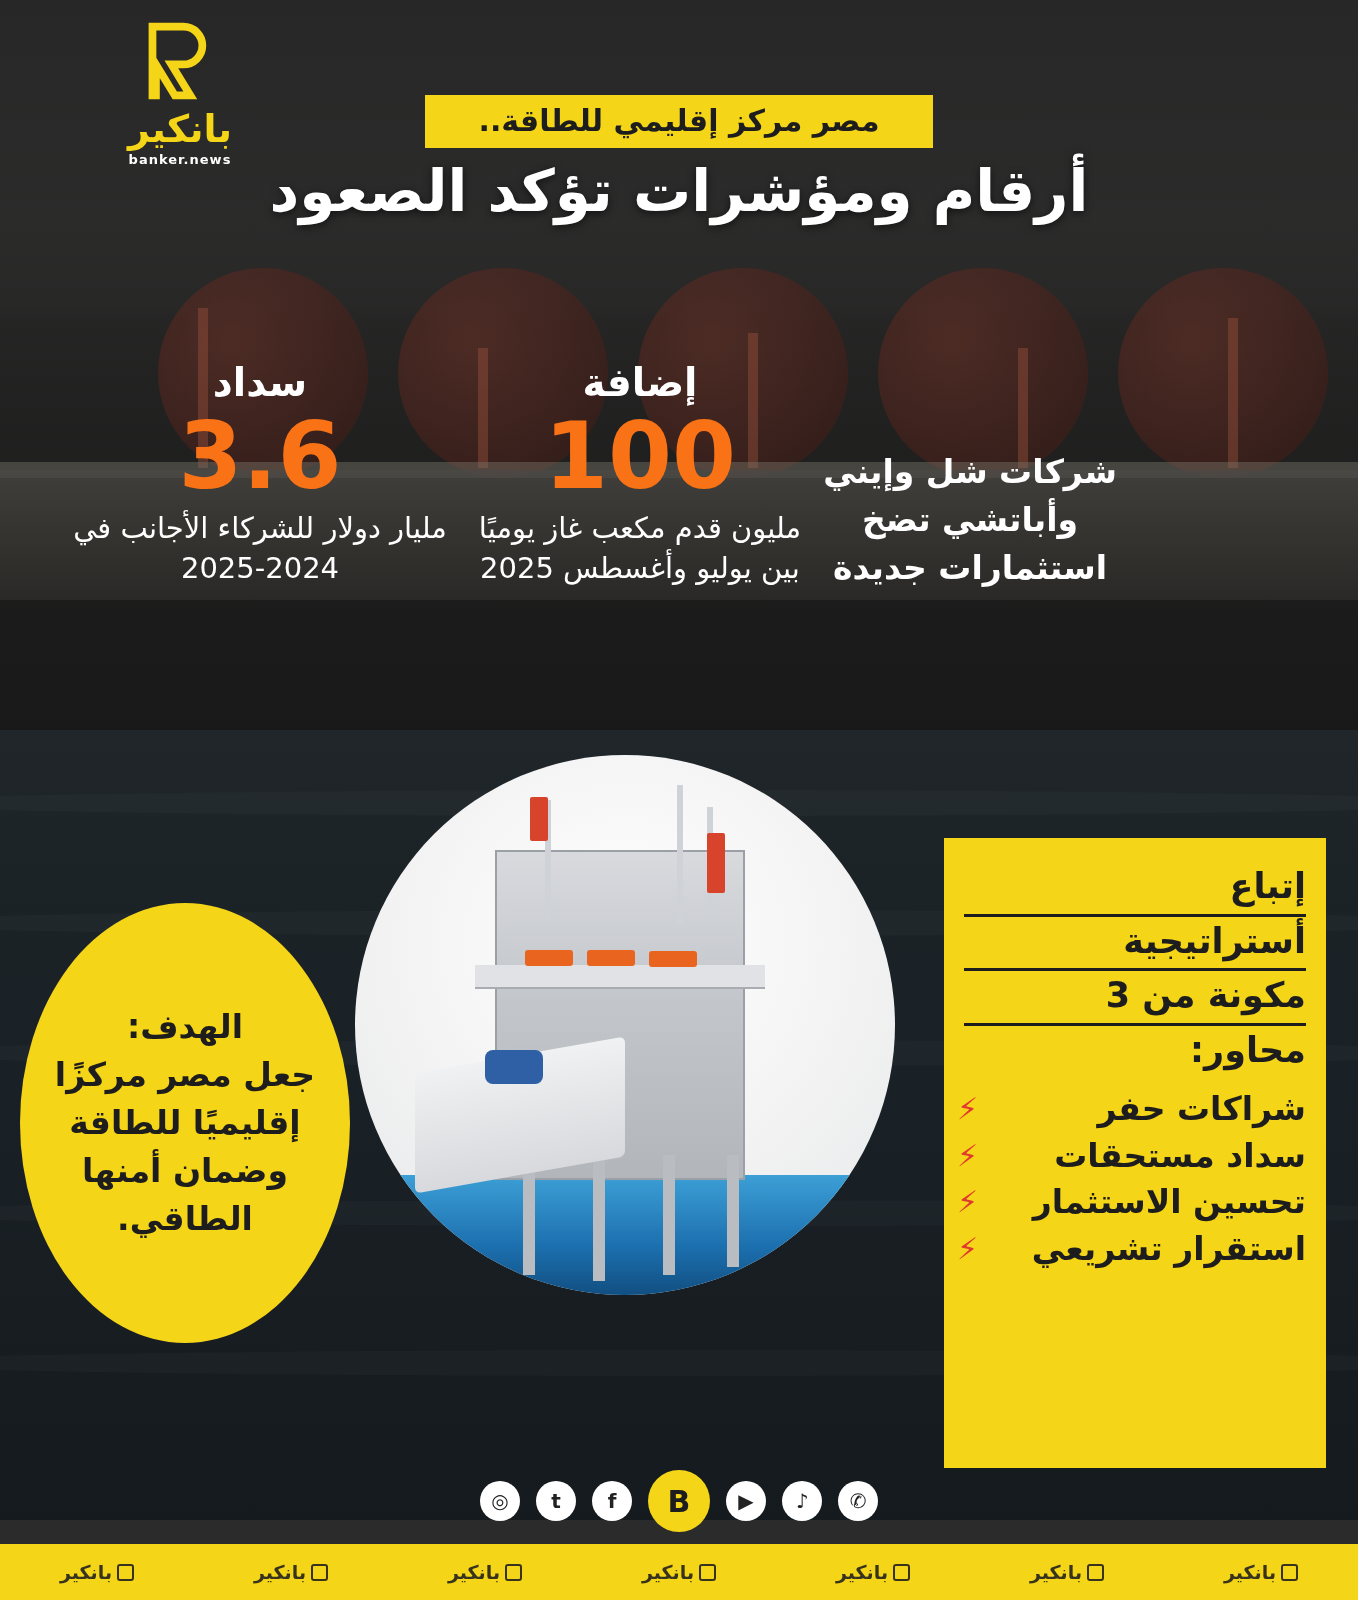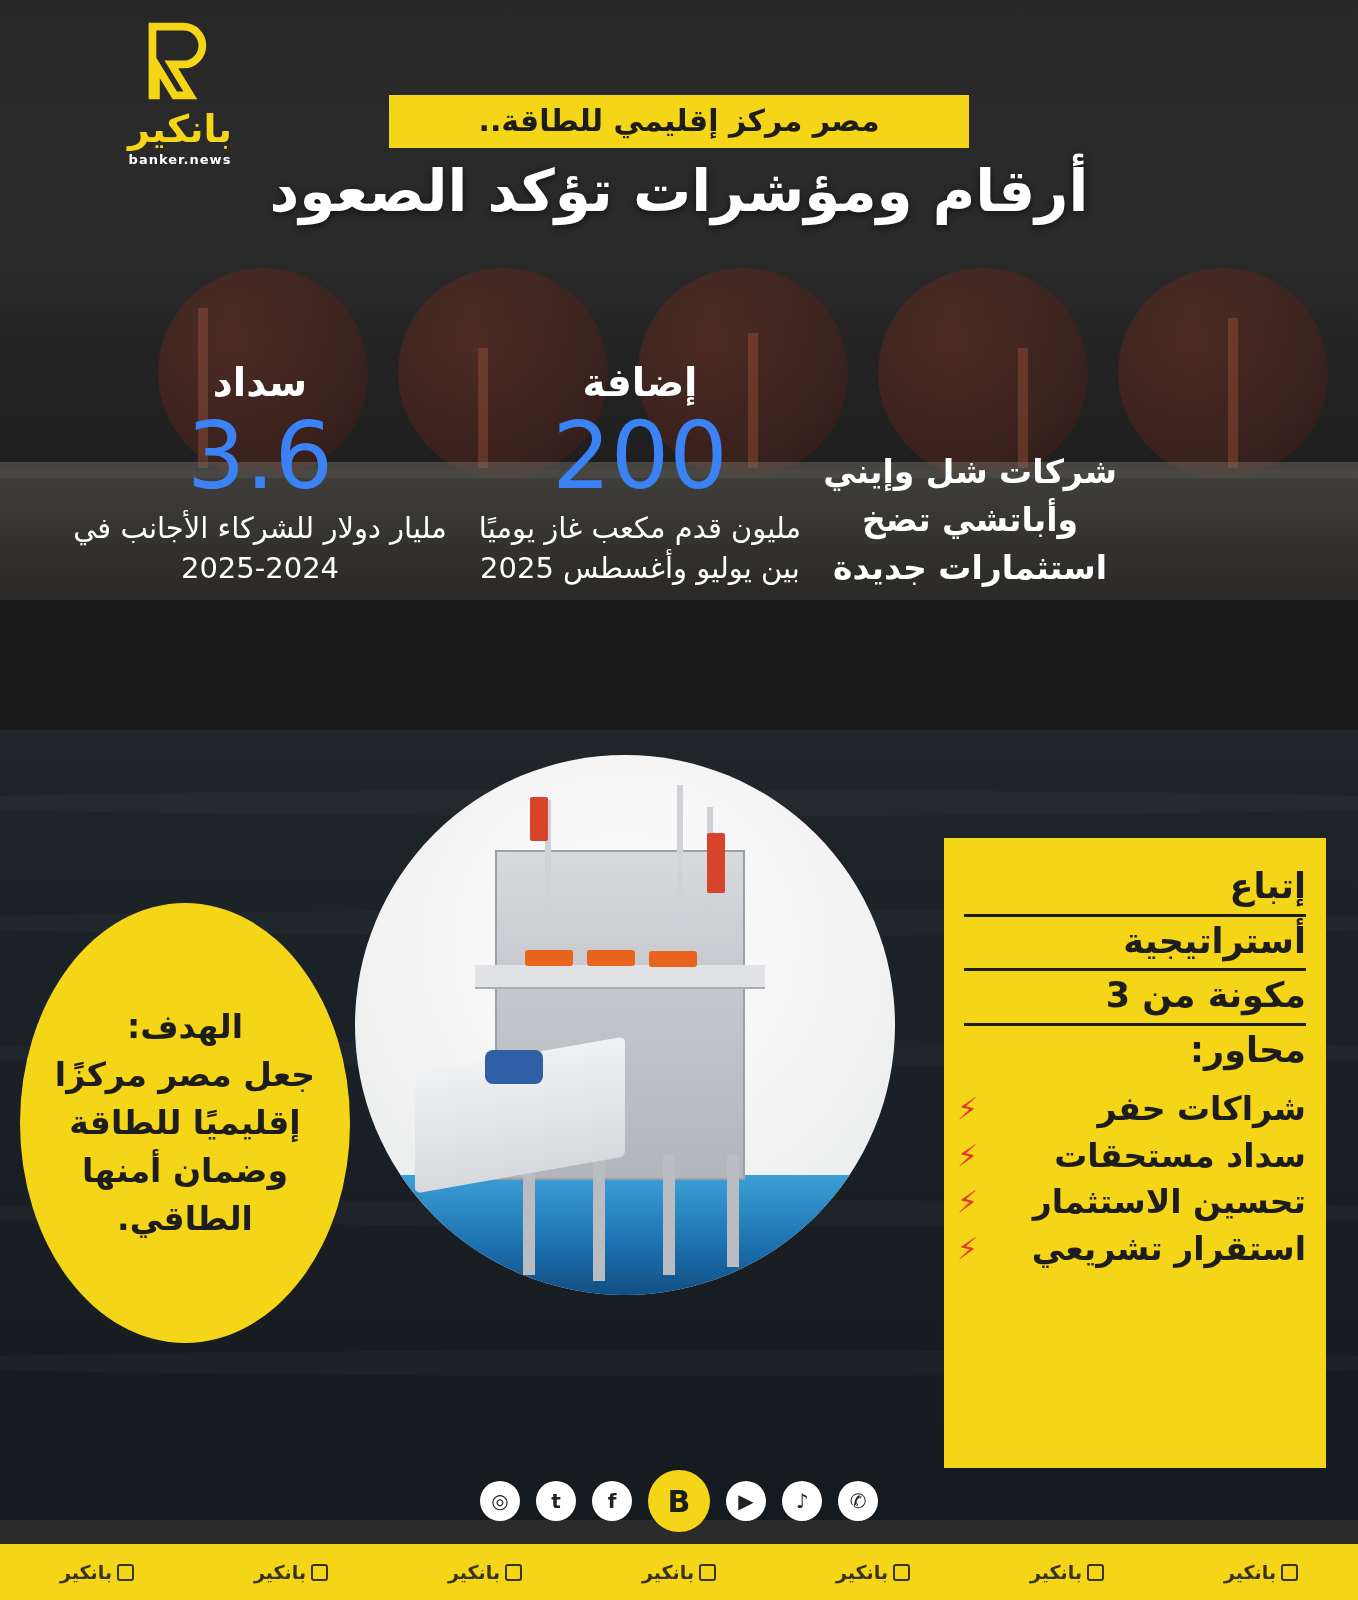--- a/index.html
+++ b/index.html
@@ -95,21 +95,21 @@
     letter-spacing: 1px;
     margin-top: 4px;
     font-weight: bold;
   }
 
   
   .kicker {
     position: absolute;
     top: 95px; left: 0; right: 0;
     margin: 0 auto;
-    width: 580px;
+    width: 508px;
     background: #f5d518;
     color: #1d1d1d;
     font-size: 30px;
     font-weight: bold;
     text-align: center;
     padding: 8px 0 10px 0;
     z-index: 15;
   }
   .headline {
     position: absolute;
@@ -147,22 +147,22 @@
   .stat-c { width: 400px; }
 
   .stat-label-top {
     font-size: 39px;
     font-weight: bold;
     line-height: 1.2;
     color: #ffffff;
   }
   .stat-number {
     font-size: 92px;
-    font-weight: normal;
-    color: #3b82f6;
+    font-weight: bold;
+    color: #f97316;
     line-height: 1.05;
     margin: 2px 0 4px 0;
     direction: ltr;
   }
   .stat-desc {
     font-size: 29px;
     font-weight: normal;
     line-height: 1.35;
     color: #ffffff;
   }
@@ -397,21 +397,21 @@
 
 <div class="kicker">مصر مركز إقليمي للطاقة..</div>
 <div class="headline">أرقام ومؤشرات تؤكد الصعود</div>
 
 <div class="stats">
   <div class="stat stat-a">
     <div class="stat-plain">شركات شل وإيني وأباتشي تضخ استثمارات جديدة</div>
   </div>
   <div class="stat stat-b">
     <div class="stat-label-top">إضافة</div>
-    <div class="stat-number">200</div>
+    <div class="stat-number">100</div>
     <div class="stat-desc">مليون قدم مكعب غاز يوميًا بين يوليو وأغسطس 2025</div>
   </div>
   <div class="stat stat-c">
     <div class="stat-label-top">سداد</div>
     <div class="stat-number">3.6</div>
     <div class="stat-desc">مليار دولار للشركاء الأجانب في 2024-2025</div>
   </div>
 </div>
 
 <div class="rig-circle">

